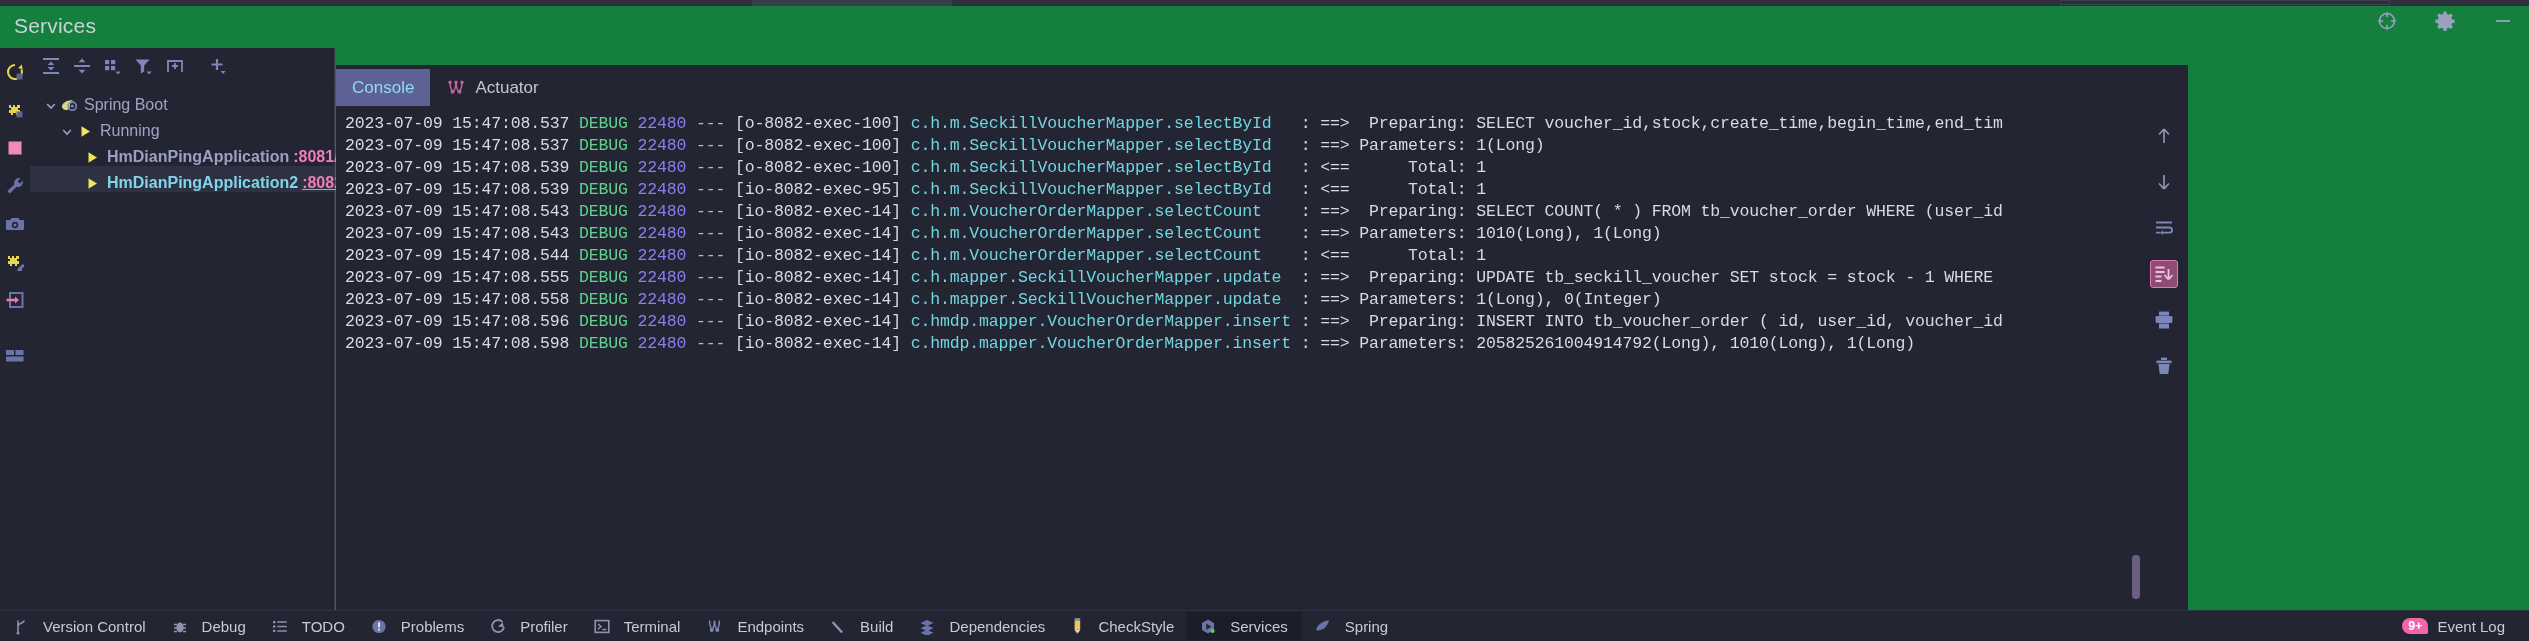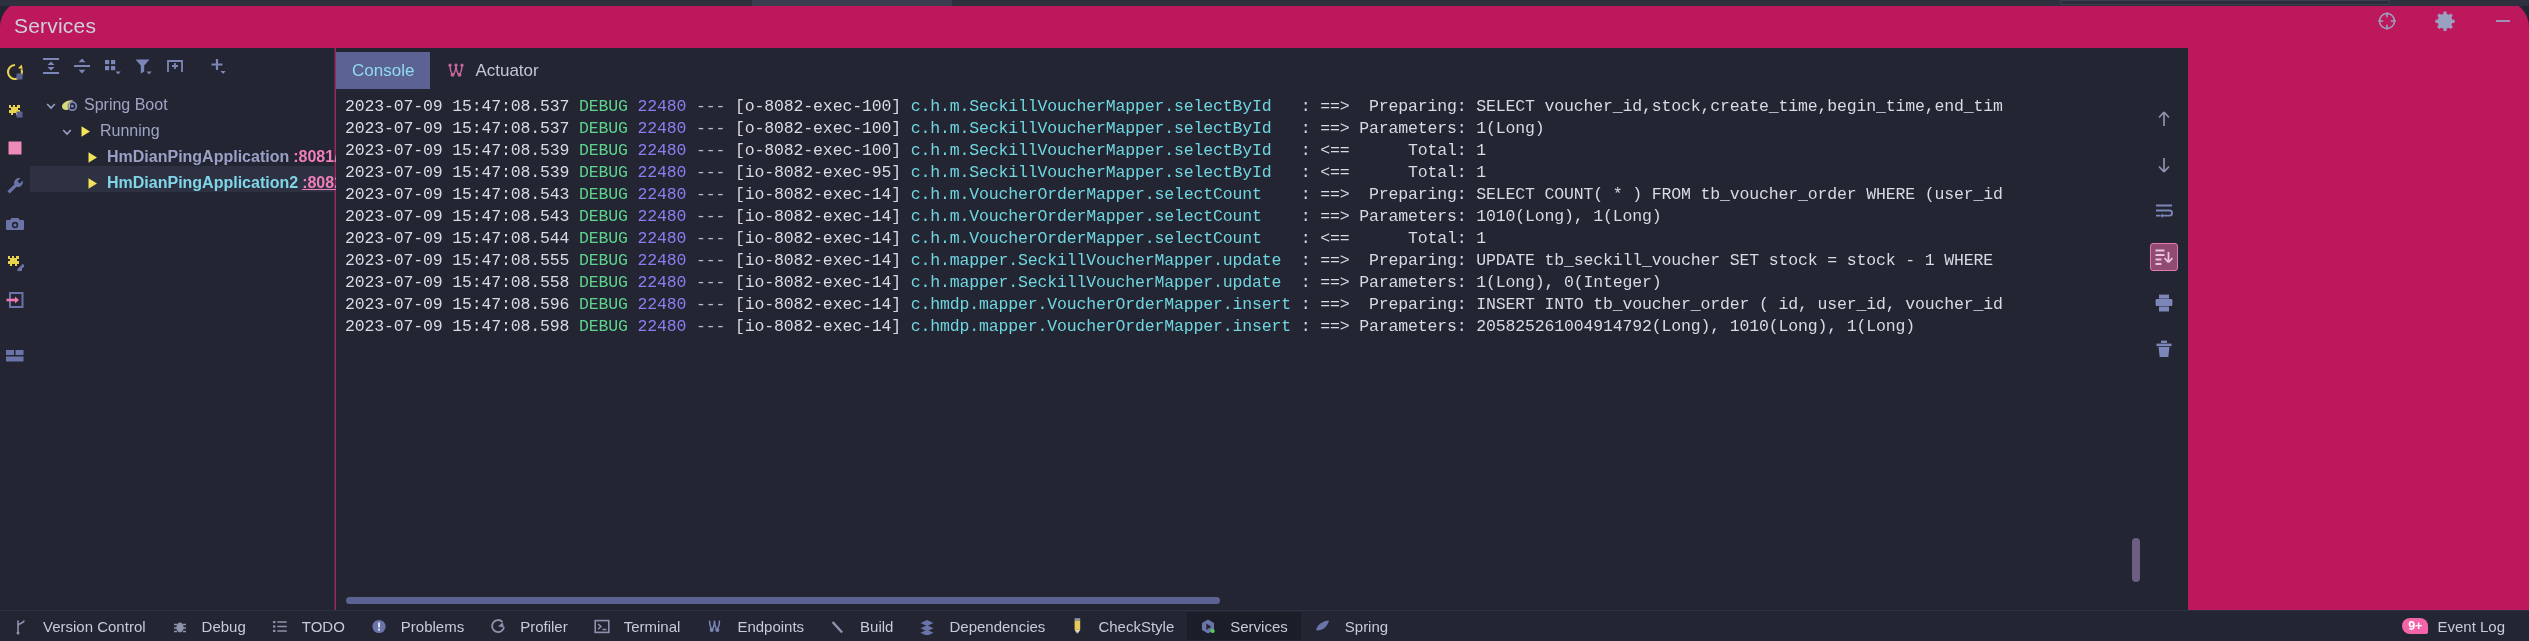--- a/index.html
+++ b/index.html
@@ -7,24 +7,23 @@
     background: #232532;
     width: 2529px; height: 641px;
     overflow: hidden;
     font-family: "Liberation Sans", sans-serif;
   }
   * { box-sizing: border-box; }
 
   .app {
     position: relative;
     width: 2529px; height: 641px;
-    background: #be185d;
+    background: #15803d;
     display: flex;
     flex-direction: column;
-    border-radius: 27px;
   }
 
   
   .topstrip {
     position: absolute; top: 0; left: 0; width: 2529px; height: 6px;
     background: #2e303e;
   }
   .topstrip-tabshadow {
     position: absolute; top: 0; left: 752px; width: 200px; height: 6px;
     background: #3a3d4d;
@@ -98,21 +97,21 @@
   .tnode.lvl2 { padding-left: 52px; }
   .tnode .label { color: #9fa4c4; }
   .tnode.leaf .label { color: #9aa0c6; font-weight: bold; }
   .tnode .port { color: #f07eb8; font-weight: bold; margin-left: 4px;}
   .tnode.selected { background: #2e3142; }
   .tnode.selected .label { color: #7fd6e8; font-weight: bold;}
   .tnode.selected .port { color: #f07eb8; text-decoration: underline; }
 
   
   .console-area {
-    position: absolute; top: 48px; left: 336px; width: 1852px; height: 562px;
+    position: absolute; top: 65px; left: 336px; width: 1852px; height: 562px;
     background: #232532;
   }
   .tabs-row {
     height: 41px;
     display: flex; align-items: flex-end;
     padding-left: 0px;
     gap: 0px;
   }
   .ctab {
     height: 37px;

